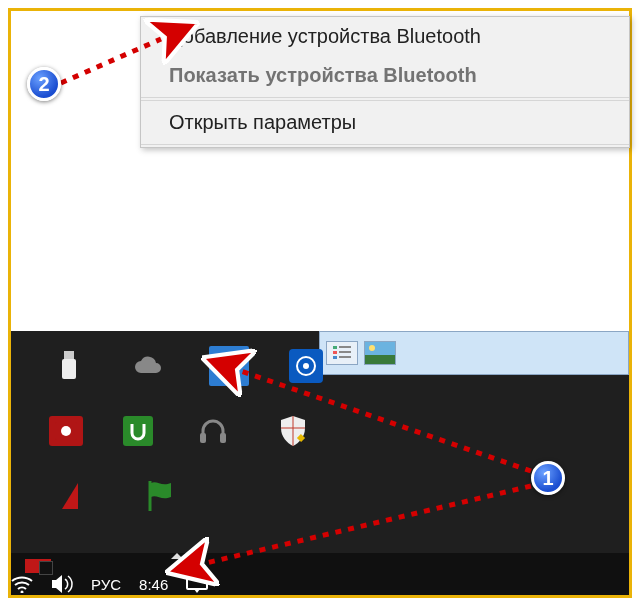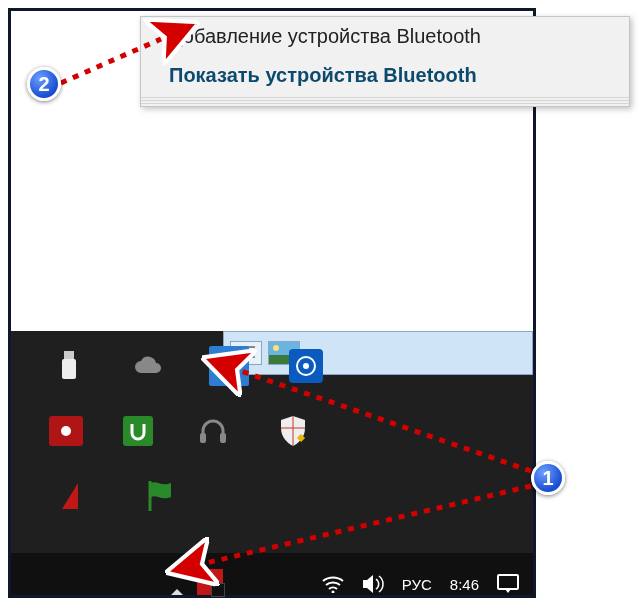--- a/index.html
+++ b/index.html
@@ -9,59 +9,60 @@
     font-family: "Segoe UI", Tahoma, sans-serif;
     background: #fff;
     width: 640px;
     height: 607px;
     position: relative;
     overflow: hidden;
   }
   .frame {
     position: absolute;
     left: 8px; top: 8px;
-    width: 528px; height: 590px;
-    border: 3px solid #0f172a;
+    width: 624px; height: 590px;
+    border: 3px solid #eab308;
     background: #fff;
   }
   
   .context-menu {
     position: absolute;
     left: 129px; top: 5px;
     width: 490px;
     background: #f1f1f1;
     border: 1px solid #c5c5c5;
     box-shadow: 2px 2px 6px rgba(0,0,0,.25);
     font-size: 20px;
     color: #222;
   }
   .menu-item {
     padding: 8px 28px;
     cursor: default;
   }
-  .menu-item.bold { font-weight: 700; color: #0c4a6e; }
+  .menu-item.bold { font-weight: 700; color: #737373; }
   .menu-sep {
     height: 1px;
     background: #d6d6d6;
     margin: 2px 0;
   }
   
   .dark-panel {
     position: absolute;
     left: 0; top: 320px;
     width: 100%; height: 224px;
     background: #1f1f1f;
   }
   .taskbar {
     position: absolute;
     left: 0; bottom: 0;
     width: 100%; height: 42px;
     background: #101010;
     display: flex;
-    align-items: flex-end;
+    align-items: flex-start;
+    flex-direction: column;
   }
   .taskbar .spacer { flex: 1; }
   .tray-area {
     display: flex;
     align-items: center;
     gap: 18px;
     padding-right: 14px;
   }
   .tray-icon {
     width: 22px; height: 22px;
@@ -192,20 +193,21 @@
 </head>
 <body>
 
 <div class="frame">
 
   <div class="context-menu">
     <div class="menu-item">Добавление устройства Bluetooth</div>
     <div class="menu-item bold">Показать устройства Bluetooth</div>
     <div class="menu-sep"></div>
     <div class="menu-sep"></div>
+    <div class="menu-item">Открыть параметры</div>
     <div class="menu-sep"></div>
   </div>
 
   <div class="dark-panel"></div>
 
   <div class="thumb-bar">
     <div class="thumb list"></div>
     <div class="thumb pic"></div>
   </div>
 

